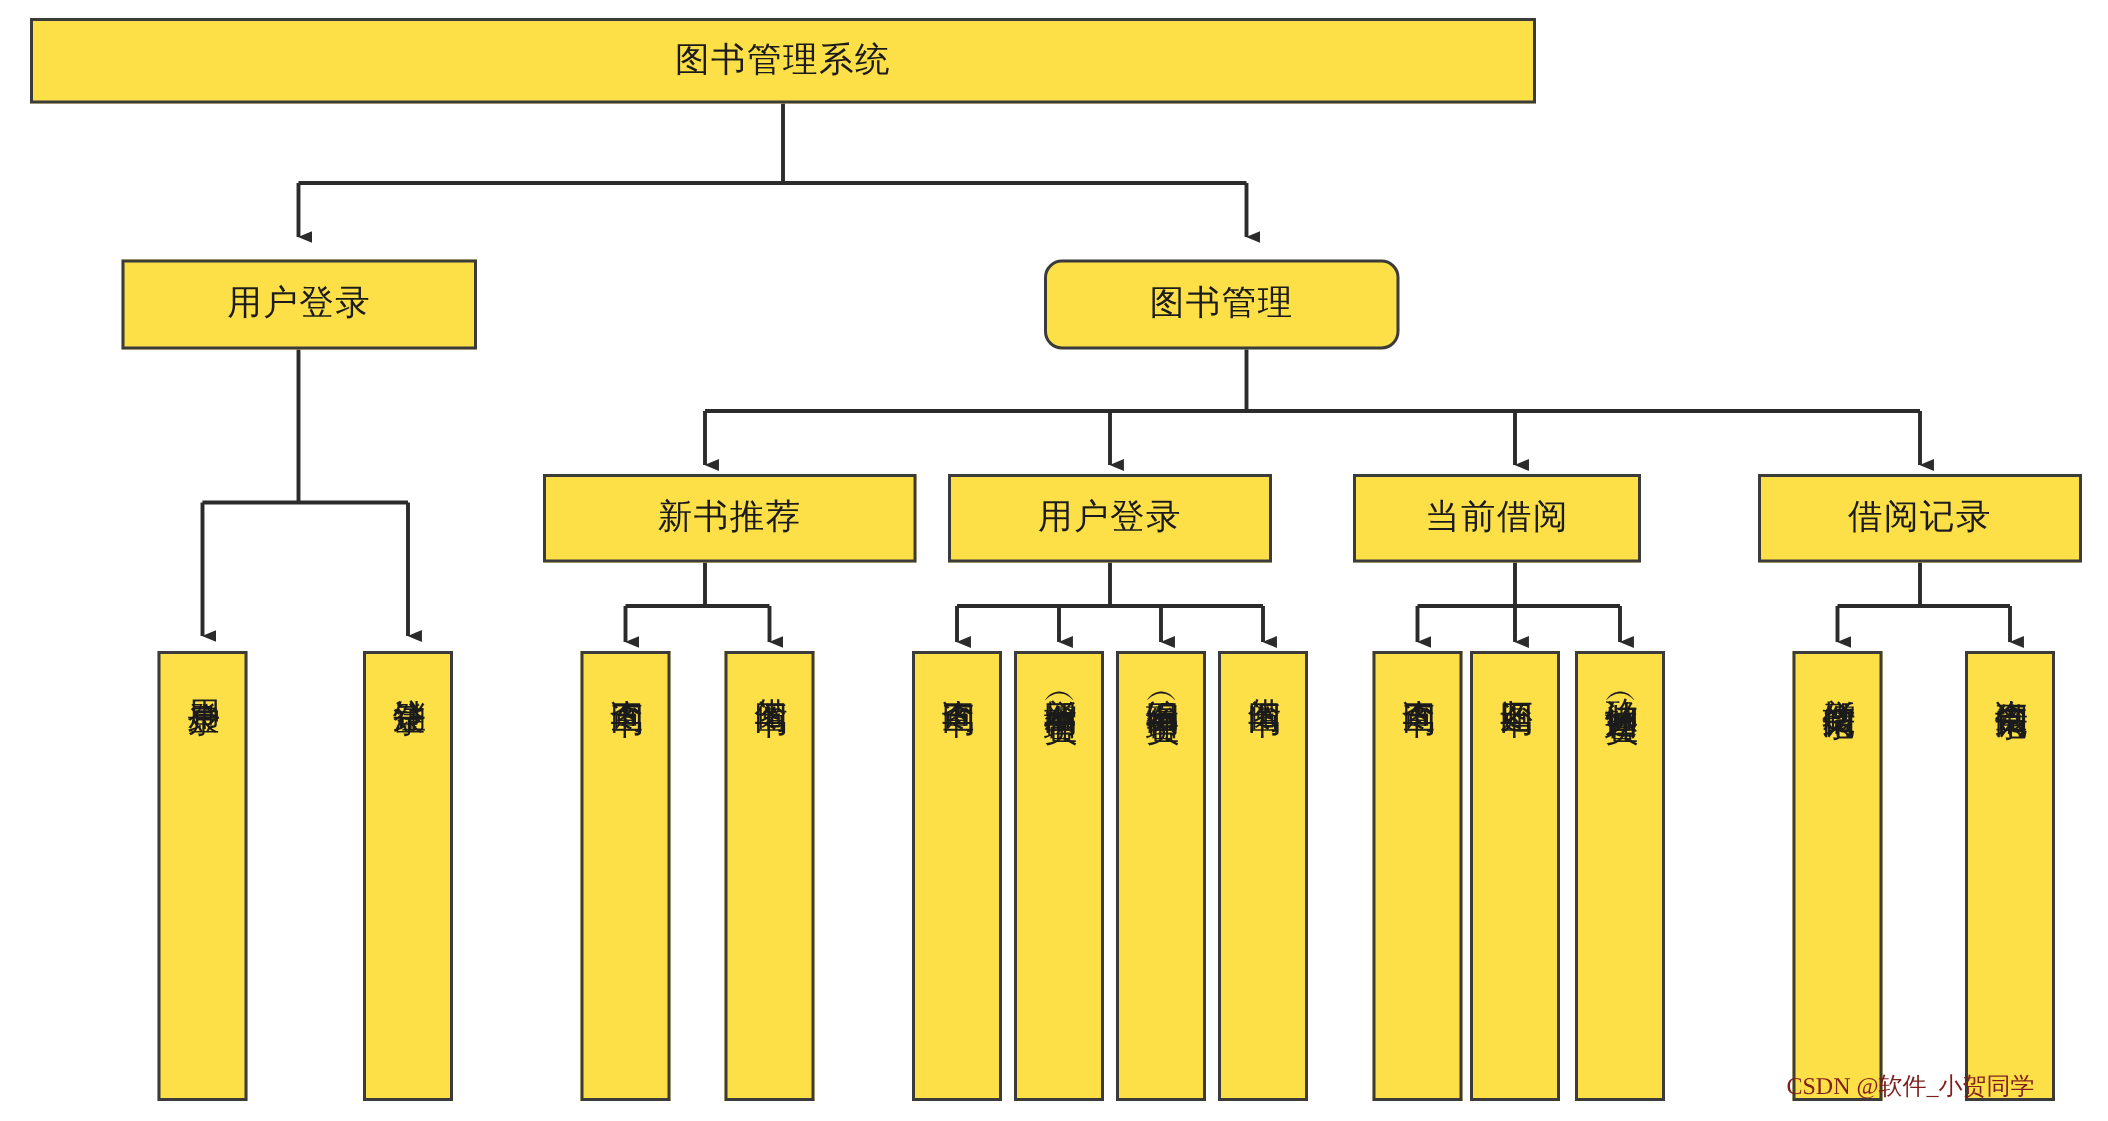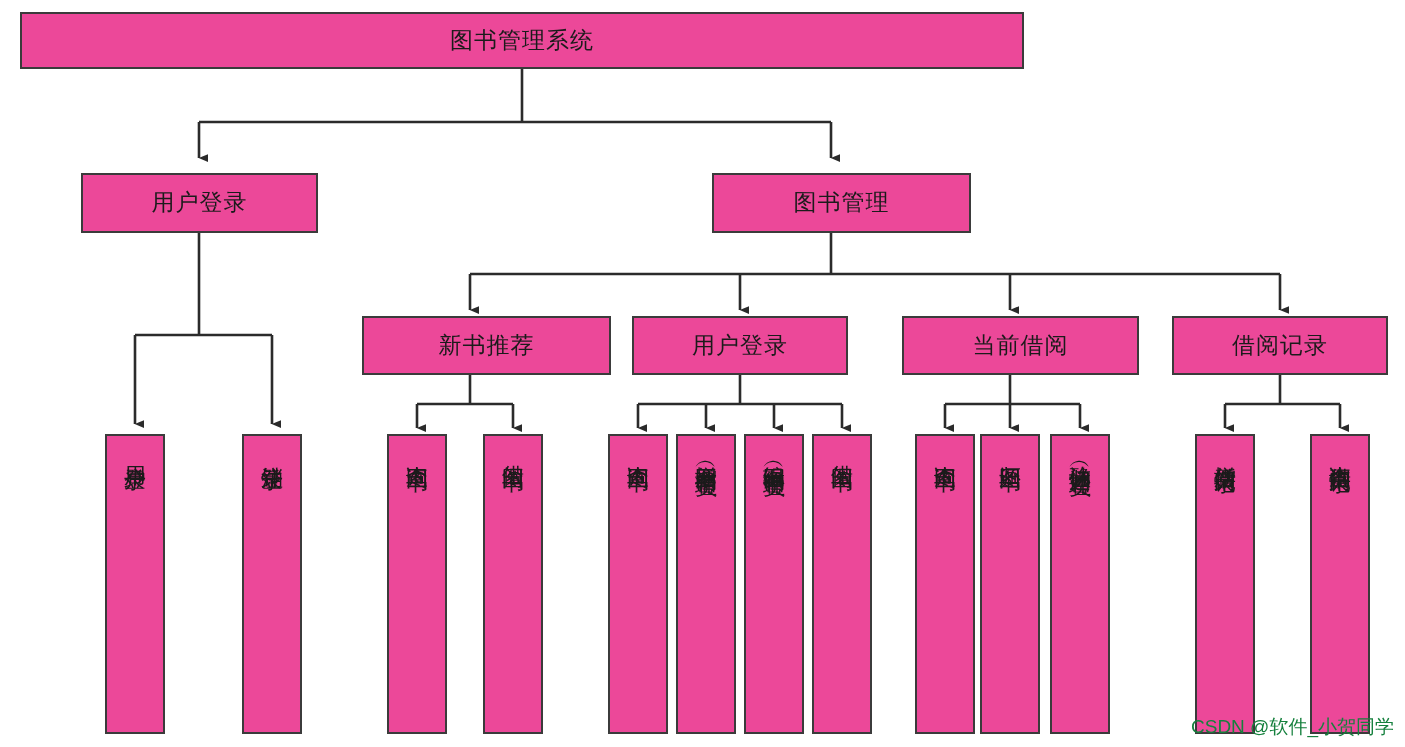--- a/index.html
+++ b/index.html
@@ -21,21 +21,21 @@
   #edges-layer {
     position: absolute;
     left: 0;
     top: 0;
     width: 1405px;
     height: 747px;
   }
   .node {
     position: absolute;
     box-sizing: border-box;
-    background: #ec4899;
+    background: #fde047;
     border: 2.5px solid #3b3b3b;
     display: flex;
     align-items: center;
     justify-content: center;
     color: #1b1b1b;
     z-index: 3;
   }
   .node.horizontal .node-label {
     writing-mode: horizontal-tb;
     font-size: 23px;
@@ -55,25 +55,25 @@
     letter-spacing: 1.5px;
     white-space: nowrap;
   }
   .node-label {
     display: block;
   }
   #watermark {
     position: absolute;
     left: 1191px;
     top: 714px;
-    font-size: 19px;
-    color: #15803d;
+    font-size: 16px;
+    color: #7f1d1d;
     white-space: nowrap;
     z-index: 9;
-    font-family: Liberation Sans, sans-serif;
+    font-family: Liberation Serif, serif;
   }
 </style>
 </head>
 <body>
 
 <div id="diagram-root">
 
   <svg id="edges-layer" viewBox="0 0 1405 747" width="1405" height="747" xmlns="http://www.w3.org/2000/svg">
     <defs>
       <marker id="arrowhead" markerWidth="9" markerHeight="10" refX="4.3" refY="9.3" orient="auto" markerUnits="userSpaceOnUse">
@@ -124,31 +124,31 @@
     </g>
   </svg>
 
   <div class="node horizontal" style="left:20px; top:12px; width:1004px; height:57px;">
     <span class="node-label">图书管理系统</span>
   </div>
 
   <div class="node horizontal" style="left:81px; top:173px; width:237px; height:60px;">
     <span class="node-label">用户登录</span>
   </div>
-  <div class="node horizontal" style="left:712px; top:173px; width:259px; height:60px;">
+  <div class="node horizontal" style="left:696px; top:173px; width:237px; height:60px;border-radius:12px;">
     <span class="node-label">图书管理</span>
   </div>
 
   <div class="node horizontal" style="left:362px; top:316px; width:249px; height:59px;">
     <span class="node-label">新书推荐</span>
   </div>
   <div class="node horizontal" style="left:632px; top:316px; width:216px; height:59px;">
     <span class="node-label">用户登录</span>
   </div>
-  <div class="node horizontal" style="left:902px; top:316px; width:237px; height:59px;">
+  <div class="node horizontal" style="left:902px; top:316px; width:192px; height:59px;">
     <span class="node-label">当前借阅</span>
   </div>
   <div class="node horizontal" style="left:1172px; top:316px; width:216px; height:59px;">
     <span class="node-label">借阅记录</span>
   </div>
 
   <div class="node vertical" style="left:105px; top:434px; width:60px; height:300px;">
     <span class="node-label">用户登录</span>
   </div>
   <div class="node vertical" style="left:242px; top:434px; width:60px; height:300px;">

